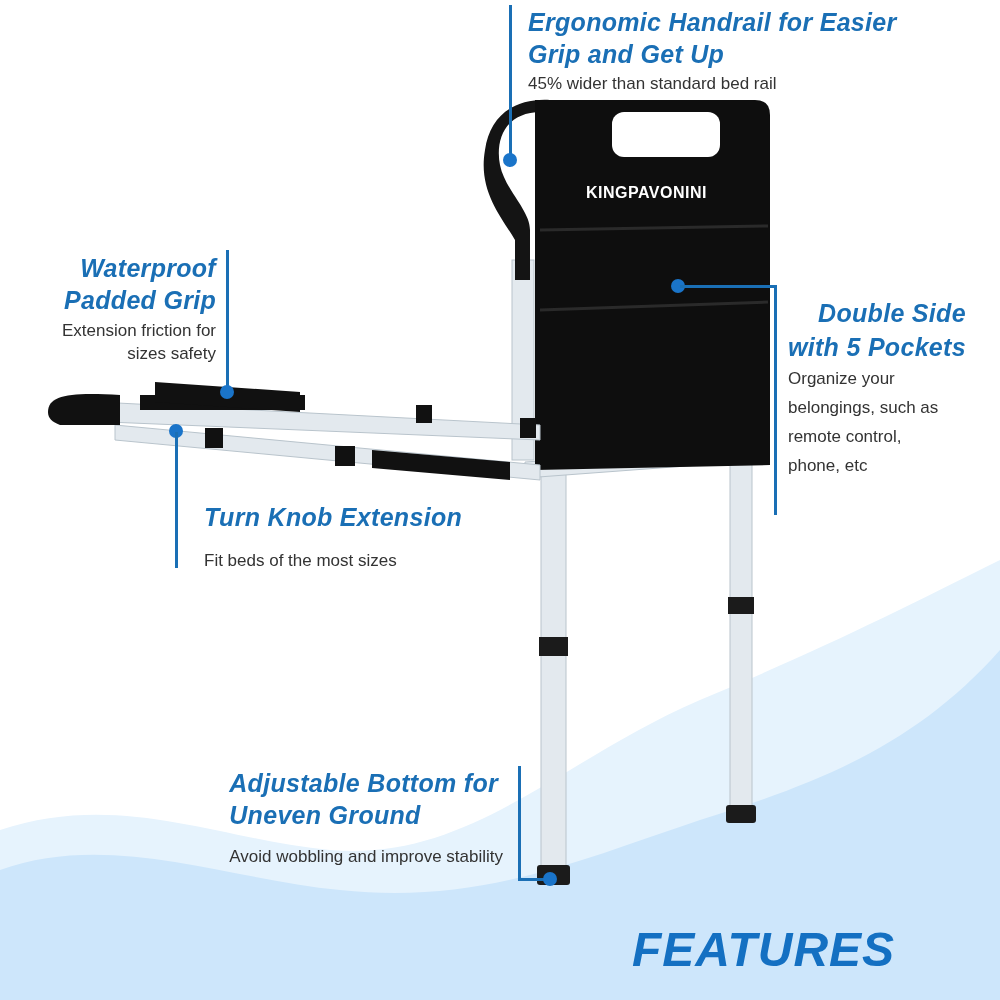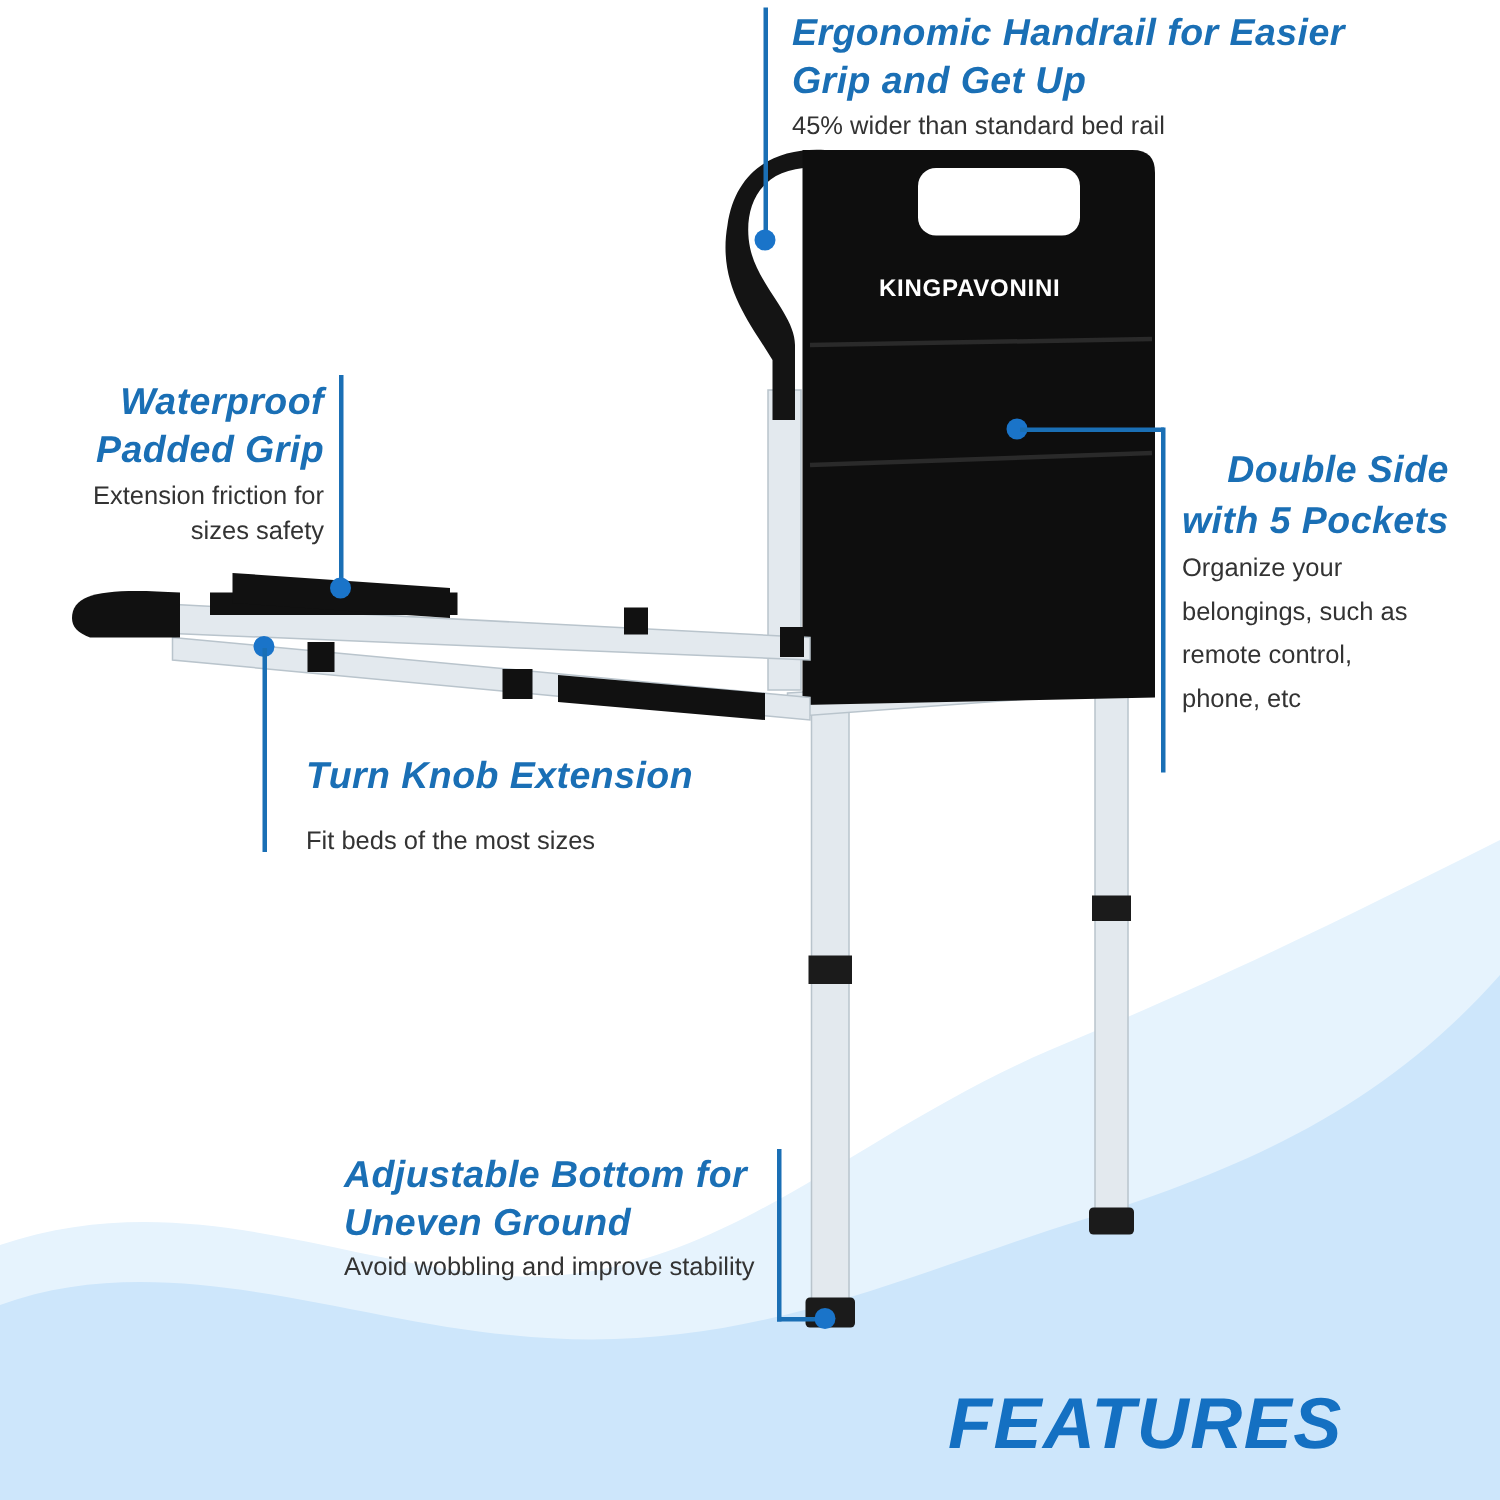--- a/index.html
+++ b/index.html
@@ -103,16 +103,16 @@
   <div class="title">Turn Knob Extension</div>
   <div class="desc" style="margin-top:16px;">Fit beds of the most sizes</div>
 </div>
 
 <div class="vline" style="left:518px;top:766px;height:115px;"></div>
 <div class="hline" style="left:518px;top:878px;width:30px;"></div>
 <div class="dot" style="left:543px;top:872px;"></div>
 <div class="abs" style="right:497px;top:767px;text-align:left;">
   <div class="title">Adjustable Bottom for</div>
   <div class="title">Uneven Ground</div>
-  <div class="desc" style="margin-top:2px;">Avoid wobbling and improve stability</div>
+  <div class="desc" style="margin-top:14px;">Avoid wobbling and improve stability</div>
 </div>
 
 <div class="features">FEATURES</div>
 
 </body></html>

